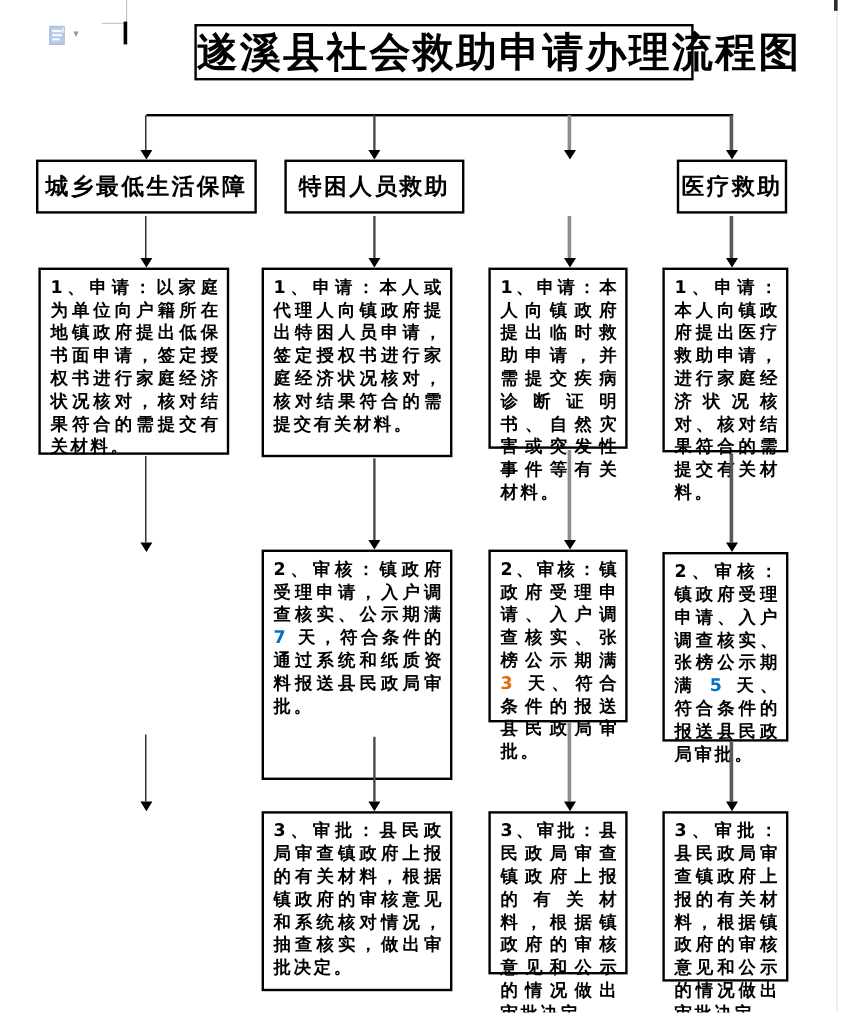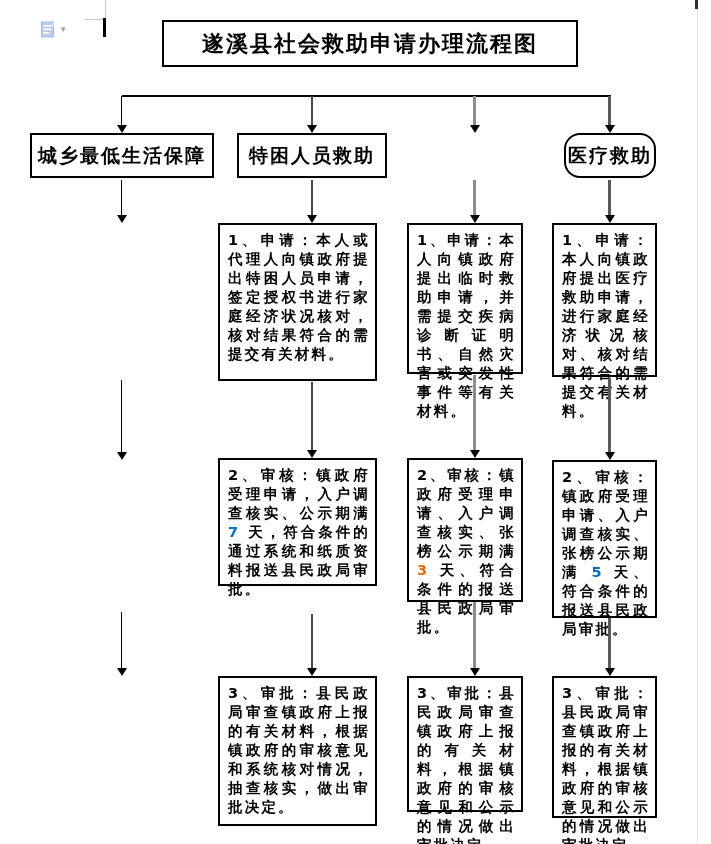--- a/index.html
+++ b/index.html
@@ -10,22 +10,22 @@
   .cropmark-v{position:absolute;left:105px;top:0;width:1px;height:19px;background:#c9c9c9;}
   .cropmark-h{position:absolute;left:85px;top:19px;width:21px;height:1px;background:#c9c9c9;}
   .cursor{position:absolute;left:103px;top:18px;width:3px;height:19px;background:#000;}
   .page-edge{position:absolute;left:697px;top:0;width:1px;height:844px;background:#e4e4e4;}
   .page-tick{position:absolute;left:695px;top:0;width:3px;height:9px;background:#2b2b2b;}
   .paste-btn{position:absolute;left:40px;top:19px;width:34px;height:20px;display:flex;align-items:center;gap:4px;cursor:pointer;}
   .paste-caret{font-size:9px;color:#9a9a9a;line-height:1;}
 
   
   .title-box{position:absolute;left:162px;top:20px;width:416px;height:47px;border:2px solid #000;
-             display:flex;align-items:center;justify-content:center;box-sizing:border-box;
-             font-size:22px;font-weight:bold;letter-spacing:2px;white-space:nowrap;}
+             display:flex;align-items:center;justify-content:flex-start;box-sizing:border-box;
+             font-size:34px;font-weight:bold;letter-spacing:2px;white-space:nowrap;}
 
   
   .hline{position:absolute;left:122px;top:95px;width:489px;height:2px;background:#000;}
   .varrow{position:absolute;width:11px;display:flex;flex-direction:column;align-items:center;}
   .varrow .ln{flex:1 1 auto;}
   .varrow .tri{width:0;height:0;flex:0 0 auto;
                border-left:5.5px solid transparent;border-right:5.5px solid transparent;
                border-top:8px solid #000;}
   .a1 .ln{width:1px;background:#000;}
   .a2 .ln{width:2px;background:#4a4a4a;}
@@ -85,41 +85,44 @@
       <div class="ln"></div>
       <div class="tri"></div>
     </div>
 
   <div class="hbox" style="left:30px;width:184px;">
       <span>城乡最低生活保障</span>
     </div>
   <div class="hbox" style="left:237px;width:150px;">
       <span>特困人员救助</span>
     </div>
-  <div class="hbox" style="left:564px;width:92px;border-radius:16px;">
+  <div class="hbox" style="left:564px;width:92px;">
       <span>医疗救助</span>
     </div>
 
   <div class="varrow a1" style="left:116px;top:180px;height:43px;">
       <div class="ln"></div>
       <div class="tri"></div>
     </div>
   <div class="varrow a2" style="left:306px;top:180px;height:43px;">
       <div class="ln"></div>
       <div class="tri"></div>
     </div>
   <div class="varrow a3" style="left:469px;top:180px;height:43px;">
       <div class="ln"></div>
       <div class="tri"></div>
     </div>
   <div class="varrow a4" style="left:604px;top:180px;height:43px;">
       <div class="ln"></div>
       <div class="tri"></div>
     </div>
 
+  <div class="fbox" style="left:32px;top:223px;width:159px;height:156px;">
+    <span>1、申请：以家庭为单位向户籍所在地镇政府提出低保书面申请，签定授权书进行家庭经济状况核对，核对结果符合的需提交有关材料。</span><span class="num"></span><span></span>
+  </div>
   <div class="fbox" style="left:218px;top:223px;width:159px;height:158px;">
     <span>1、申请：本人或代理人向镇政府提出特困人员申请，签定授权书进行家庭经济状况核对，核对结果符合的需提交有关材料。</span><span class="num"></span><span></span>
   </div>
   <div class="fbox" style="left:407px;top:223px;width:116px;height:151px;">
     <span>1、申请：本人向镇政府提出临时救助申请，并需提交疾病诊断证明书、自然灾害或突发性事件等有关材料。</span><span class="num"></span><span></span>
   </div>
   <div class="fbox" style="left:552px;top:223px;width:105px;height:154px;">
     <span>1、申请：本人向镇政府提出医疗救助申请，进行家庭经济状况核对、核对结果符合的需提交有关材料。</span><span class="num"></span><span></span>
   </div>
 
@@ -133,21 +136,21 @@
     </div>
   <div class="varrow a3" style="left:469px;top:375px;height:83px;">
       <div class="ln"></div>
       <div class="tri"></div>
     </div>
   <div class="varrow a4" style="left:604px;top:378px;height:82px;">
       <div class="ln"></div>
       <div class="tri"></div>
     </div>
 
-  <div class="fbox" style="left:218px;top:458px;width:159px;height:128px;">
+  <div class="fbox" style="left:218px;top:458px;width:159px;height:192px;">
     <span>2、审核：镇政府受理申请，入户调查核实、公示期满 </span><span class="num" style="color: rgb(0, 112, 192);">7</span><span> 天，符合条件的通过系统和纸质资料报送县民政局审批。</span>
   </div>
   <div class="fbox" style="left:407px;top:458px;width:116px;height:144px;">
     <span>2、审核：镇政府受理申请、入户调查核实、张榜公示期满 </span><span class="num" style="color: rgb(227, 108, 9);">3</span><span> 天、符合条件的报送县民政局审批。</span>
   </div>
   <div class="fbox" style="left:552px;top:460px;width:105px;height:158px;">
     <span>2、审核：镇政府受理申请、入户调查核实、张榜公示期满 </span><span class="num" style="color: rgb(0, 112, 192);">5</span><span> 天、符合条件的报送县民政局审批。</span>
   </div>
 
   <div class="varrow a1" style="left:116px;top:612px;height:64px;">

